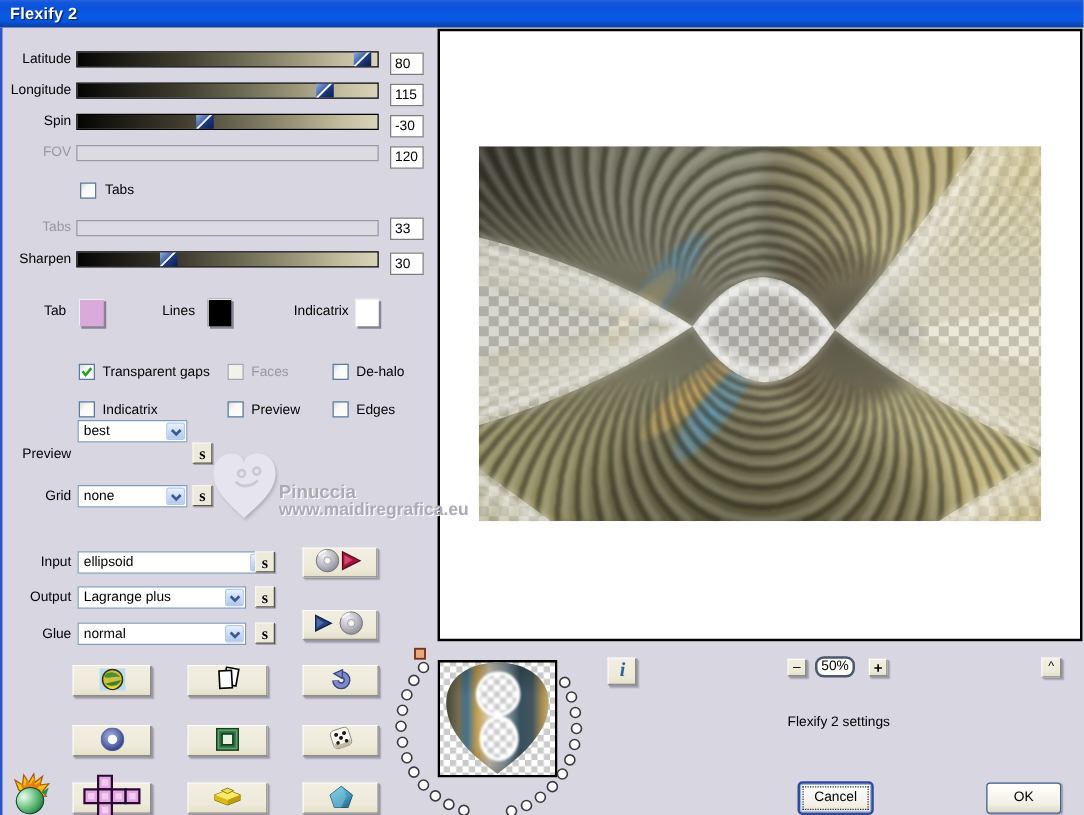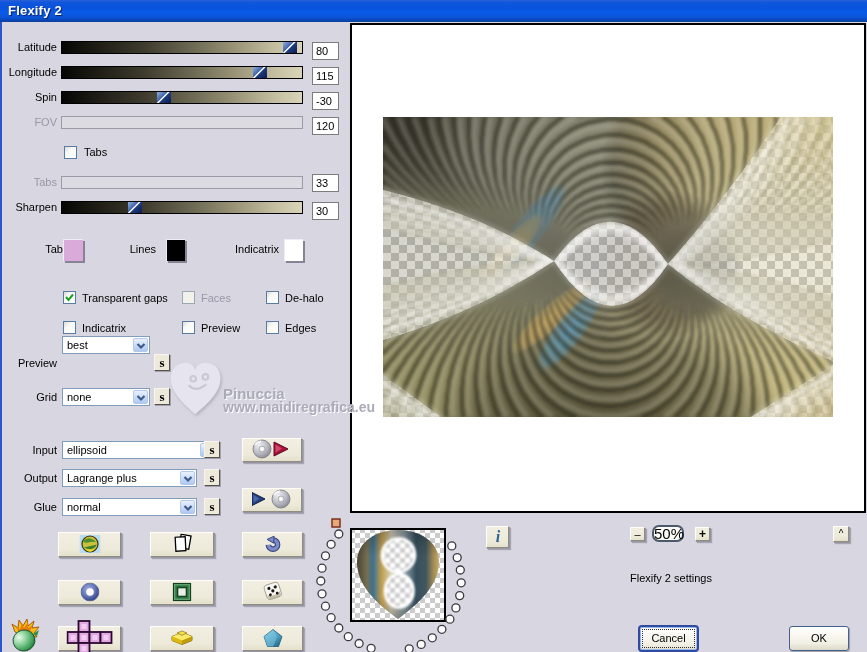--- a/index.html
+++ b/index.html
@@ -212,21 +212,21 @@
 <div class="rlab dis" style="left:0;top:176px;width:57px">Tabs</div>
 <div class="track off" style="left:61px;top:176px;width:242px"></div>
 <div class="vbox" style="left:312px;top:174px">33</div>
 <div class="rlab" style="left:0;top:201px;width:57px">Sharpen</div>
 <div class="track" style="left:61px;top:201px;width:242px">
     <div class="thumb" style="left:66px"></div>
   </div>
 <div class="vbox" style="left:312px;top:202px">30</div>
 <div class="cb" style="left:64px;top:146px"></div>
 <div class="lab" style="left:84px;top:146px">Tabs</div>
-<div class="rlab" style="left:10px;top:243px;width:53px">Tab</div>
+<div class="rlab" style="left:0;top:243px;width:53px">Tab</div>
 <div class="sw" style="left:63px;top:239px;background:#D9AADA"></div>
 <div class="rlab" style="left:106px;top:243px;width:50px">Lines</div>
 <div class="sw" style="left:166px;top:239px;width:19px;background:#000"></div>
 <div class="rlab" style="left:199px;top:243px;width:80px">Indicatrix</div>
 <div class="sw" style="left:284px;top:239px;width:19px;background:#fff"></div>
 <div class="cb" style="left:63px;top:291px">
     <svg width="11" height="11" viewBox="0 0 11 11" style="position:absolute;left:0px;top:0px">
       <path d="M2,5 L4.5,8 L9,2.5" fill="none" stroke="#21A121" stroke-width="2"></path>
     </svg>
   </div>
@@ -491,21 +491,21 @@
     <circle cx="14.5" cy="114.2" r="4" fill="#FDFDFD" stroke="#3A3A42" stroke-width="1.3"></circle>
     <circle cx="11.0" cy="101.8" r="4" fill="#FDFDFD" stroke="#3A3A42" stroke-width="1.3"></circle>
     <circle cx="9.8" cy="89.0" r="4" fill="#FDFDFD" stroke="#3A3A42" stroke-width="1.3"></circle>
     <circle cx="11.0" cy="76.2" r="4" fill="#FDFDFD" stroke="#3A3A42" stroke-width="1.3"></circle>
     <circle cx="14.5" cy="63.8" r="4" fill="#FDFDFD" stroke="#3A3A42" stroke-width="1.3"></circle>
     <circle cx="20.1" cy="52.3" r="4" fill="#FDFDFD" stroke="#3A3A42" stroke-width="1.3"></circle>
     <circle cx="27.8" cy="42.0" r="4" fill="#FDFDFD" stroke="#3A3A42" stroke-width="1.3"></circle>
     <rect x="21" y="27" width="8" height="8" fill="#E8A878" stroke="#7A3020" stroke-width="1.5"></rect>
   </svg>
 <div class="btn" style="left:630px;top:527px;width:15px;height:14px;text-align:center;line-height:12px;font-size:11px">–</div>
-<div class="abs" style="left:652px;top:525px;width:32px;height:17px;background:#FCFCF8;border:2px solid #4A5A6A;border-radius:7px;text-align:center;line-height:13px;font-size:15px">50%</div>
+<div class="abs" style="left:652px;top:525px;width:32px;height:17px;background:#FCFCF8;border:2px solid #4A5A6A;border-radius:7px;text-align:center;line-height:13px;font-size:11px">50%</div>
 <div class="btn" style="left:695px;top:527px;width:15px;height:14px;text-align:center;line-height:13px;font-size:12px;font-weight:bold">+</div>
 <div class="btn" style="left:833px;top:526px;width:16px;height:16px;text-align:center;line-height:14px;font-size:10px">^</div>
 <div class="abs" style="left:600px;top:572px;width:142px;text-align:center">Flexify 2 settings</div>
 <div class="abs" id="cancel"><i></i>Cancel</div>
 <div class="abs" id="ok">OK</div>
 <svg width="58" height="60" viewBox="0 0 62 64" class="abs" style="left:168px;top:360px;z-index:21">
     <defs>
       <filter id="hsh" x="-20%" y="-20%" width="150%" height="150%">
         <feDropShadow dx="1.5" dy="2" stdDeviation="1.5" flood-color="#8A8A9E" flood-opacity="0.5"></feDropShadow>
       </filter>

